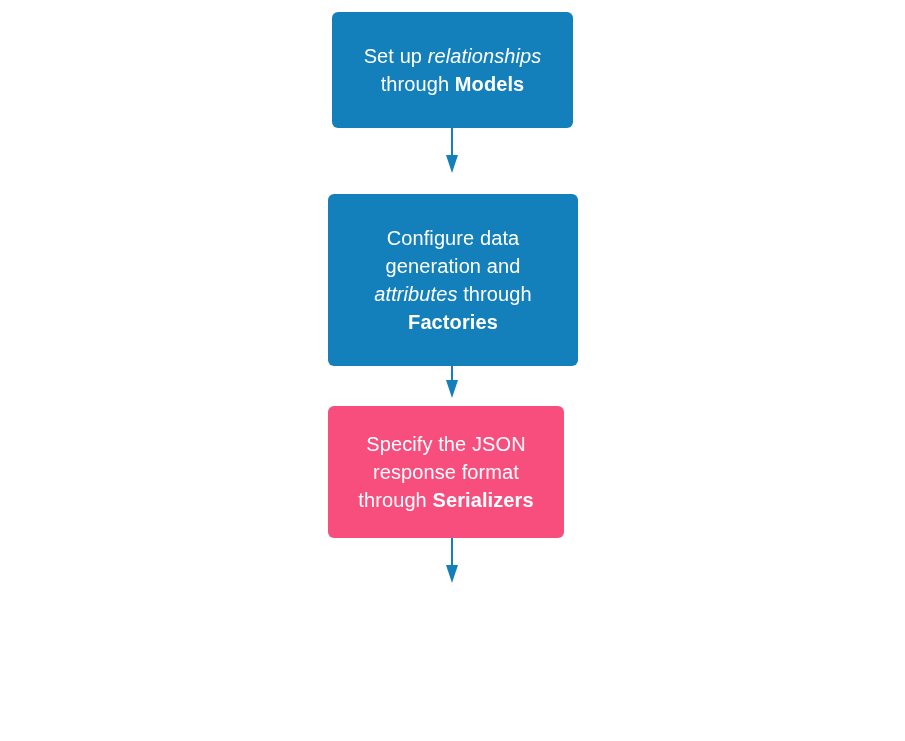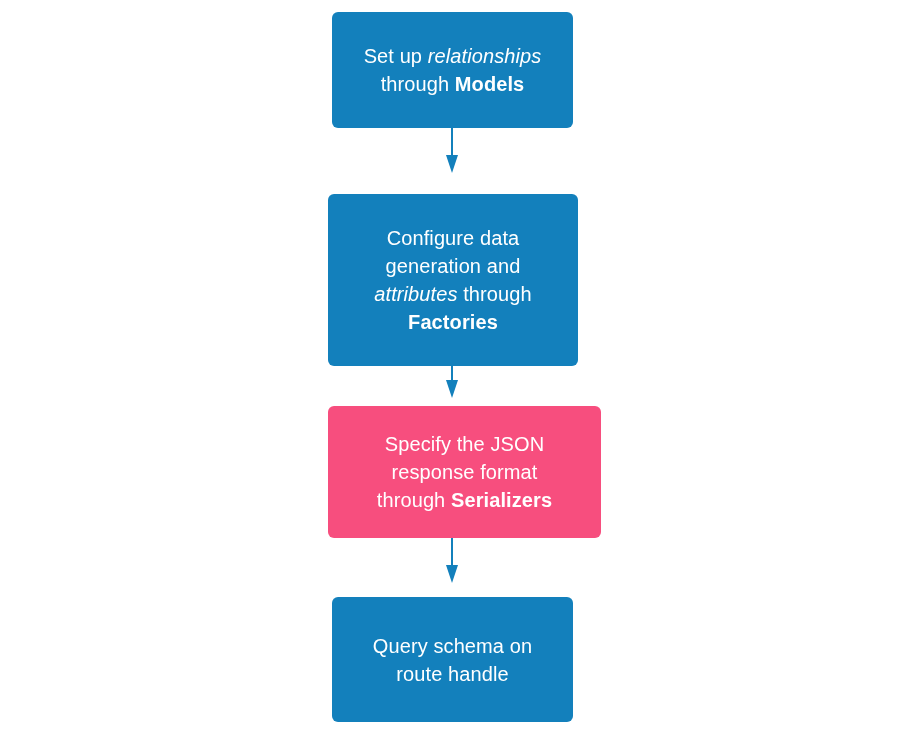--- a/index.html
+++ b/index.html
@@ -66,21 +66,21 @@
   }
   .node-factories {
     left: 328px;
     top: 194px;
     width: 250px;
     height: 172px;
   }
   .node-serializers {
     left: 328px;
     top: 406px;
-    width: 273px;
+    width: 236px;
     height: 132px;
   }
   .node-route {
     left: 332px;
     top: 597px;
     width: 241px;
     height: 125px;
   }
 
   .connector {
@@ -126,17 +126,14 @@
   </div>
 
   <div class="node node-factories" style="background:#1380BC;">
     <span class="node-label">Configure data<br>generation and<br><i>attributes</i> through<br><b>Factories</b></span>
   </div>
 
   <div class="node node-serializers" style="background:#F74E7E;">
     <span class="node-label">Specify the JSON<br>response format<br>through <b>Serializers</b></span>
   </div>
 
-  <div class="node node-route" style="background:#1380BC;">
-    <span class="node-label">Query schema on<br>route handle</span>
-  </div>
 
 </div>
 
 </body></html>

